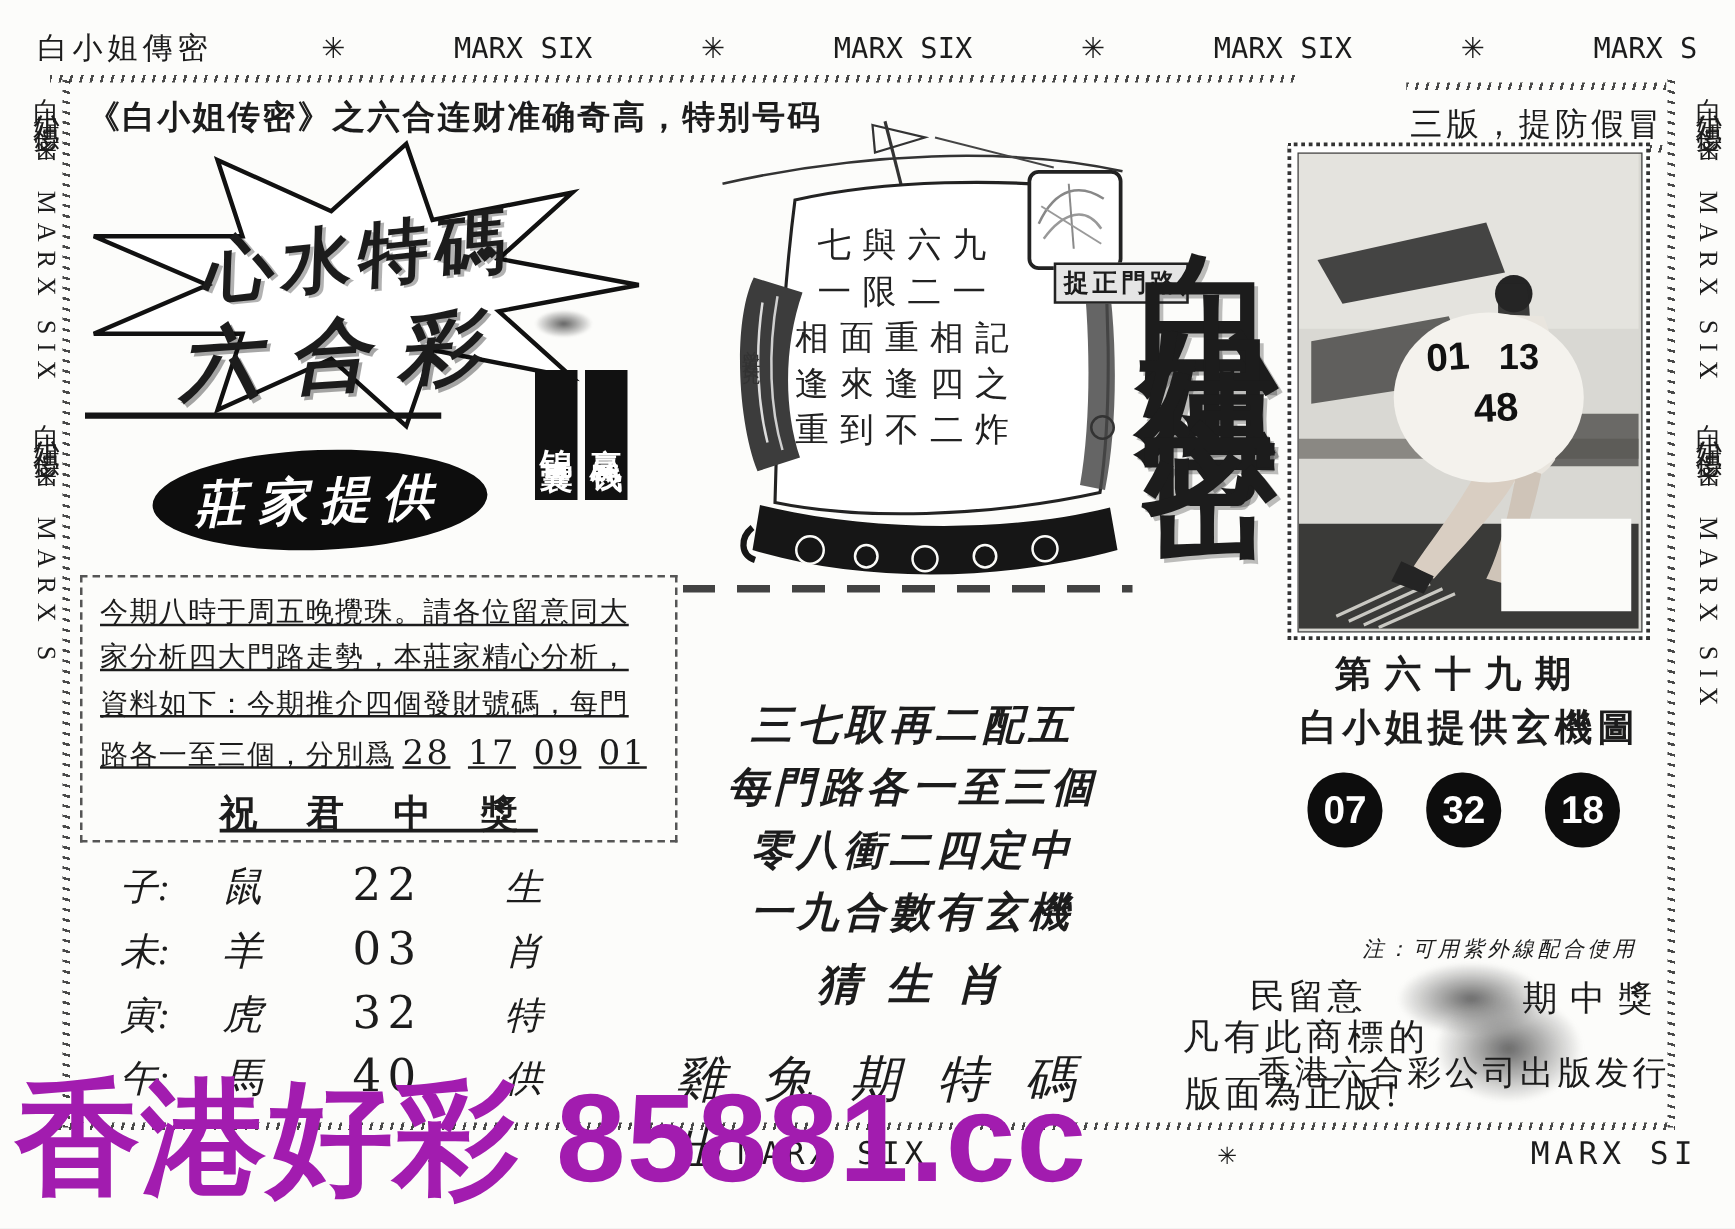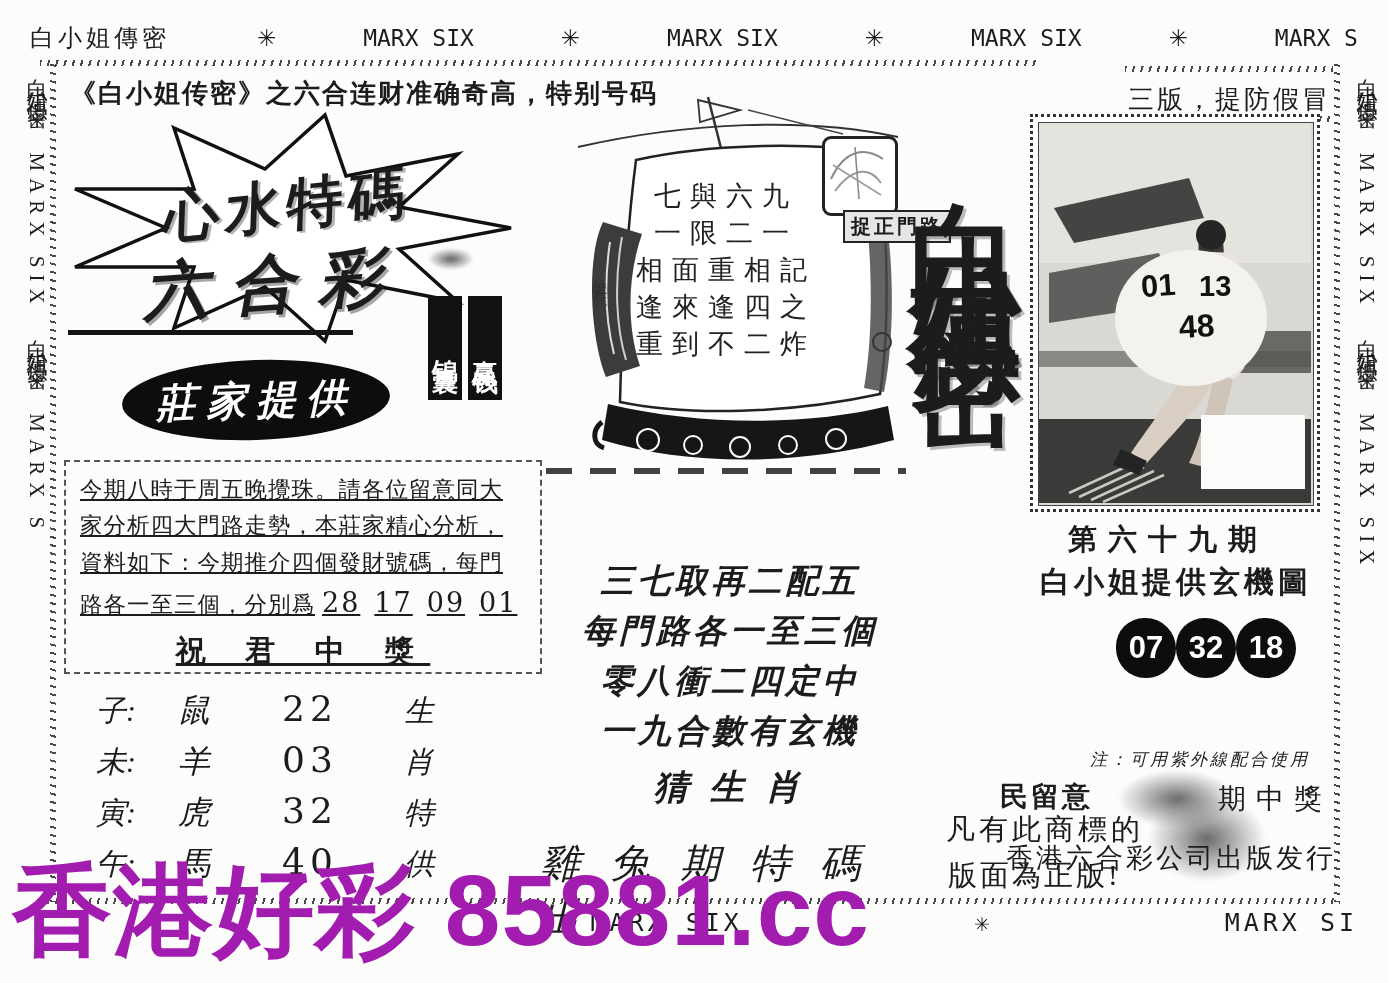--- a/index.html
+++ b/index.html
@@ -55,21 +55,21 @@
   
   .masthead{position:absolute;left:885px;top:112px;height:780px;writing-mode:vertical-rl;text-orientation:upright;font-size:112px;font-weight:900;letter-spacing:32px;line-height:160px;text-shadow:3px 3px 0 rgba(20,20,20,.28);z-index:2;}
 
   
   .right-note{position:absolute;left:1128px;top:82px;font-size:26px;letter-spacing:3px;}
   .photo{position:absolute;left:1030px;top:114px;width:290px;height:398px;border:3px dotted #333;padding:5px;box-sizing:border-box;background:#fff;}
   .photo-inner{position:relative;width:100%;height:100%;border:1.5px solid #444;overflow:hidden;background:#d8d7d2;}
   .pnum{position:absolute;font-weight:700;font-family:"Liberation Sans",sans-serif;color:#111;}
   .issue{position:absolute;left:1040px;top:520px;width:256px;text-align:center;font-size:29px;font-weight:700;letter-spacing:11px;}
   .mystic{position:absolute;left:1018px;top:562px;width:316px;text-align:center;font-size:30px;letter-spacing:4px;font-weight:600;}
-  .circles{position:absolute;left:1046px;top:618px;width:250px;display:flex;justify-content:flex-end;}
+  .circles{position:absolute;left:1046px;top:618px;width:250px;display:flex;justify-content:space-between;}
   .circle{width:60px;height:60px;background:#0d0d0d;border-radius:48% 52% 50% 50%;color:#fff;display:flex;align-items:center;justify-content:center;font-size:31px;font-weight:700;font-family:"Liberation Sans",sans-serif;}
   .uv-note{position:absolute;left:1090px;top:748px;font-size:17px;letter-spacing:3px;font-style:italic;}
   .blob{position:absolute;background:radial-gradient(closest-side,rgba(70,70,70,.8),rgba(110,110,110,.4) 60%,transparent);filter:blur(1.5px);border-radius:50%;}
   .ov-text{position:absolute;font-size:28px;letter-spacing:3px;z-index:3;}
 
   .watermark{position:absolute;left:12px;top:845px;font-size:100px;font-weight:800;letter-spacing:1px;white-space:nowrap;z-index:40;font-family:"Liberation Sans","DejaVu Sans",sans-serif;}
 </style>
 </head>
 <body>
 
@@ -236,21 +236,21 @@
   <div class="mystic">白小姐提供玄機圖</div>
   <div class="circles">
     <div class="circle">07</div>
     <div class="circle">32</div>
     <div class="circle">18</div>
   </div>
   <div class="uv-note">注：可用紫外線配合使用</div>
 
   <div class="blob" style="left:1118px;top:770px;width:118px;height:58px;"></div>
   <div class="blob" style="left:1148px;top:796px;width:118px;height:86px;"></div>
-  <div class="ov-text" style="left:1000px;top:778px;font-weight:bold;">民留意</div>
+  <div class="ov-text" style="left:1000px;top:778px;">民留意</div>
   <div class="ov-text" style="left:1218px;top:780px;letter-spacing:10px;">期中獎</div>
   <div class="ov-text" style="left:946px;top:810px;font-size:29px;letter-spacing:4px;">凡有此商標的</div>
   <div class="ov-text" style="left:1006px;top:840px;font-size:27px;">香港六合彩公司出版发行</div>
   <div class="ov-text" style="left:948px;top:856px;font-size:29px;">版面為正版!</div>
 
   <div class="bottom-strip mono">
     <span>✳</span>
     <span>MARX SIX</span>
     <span>✳</span>
     <span>MARX SI</span>

